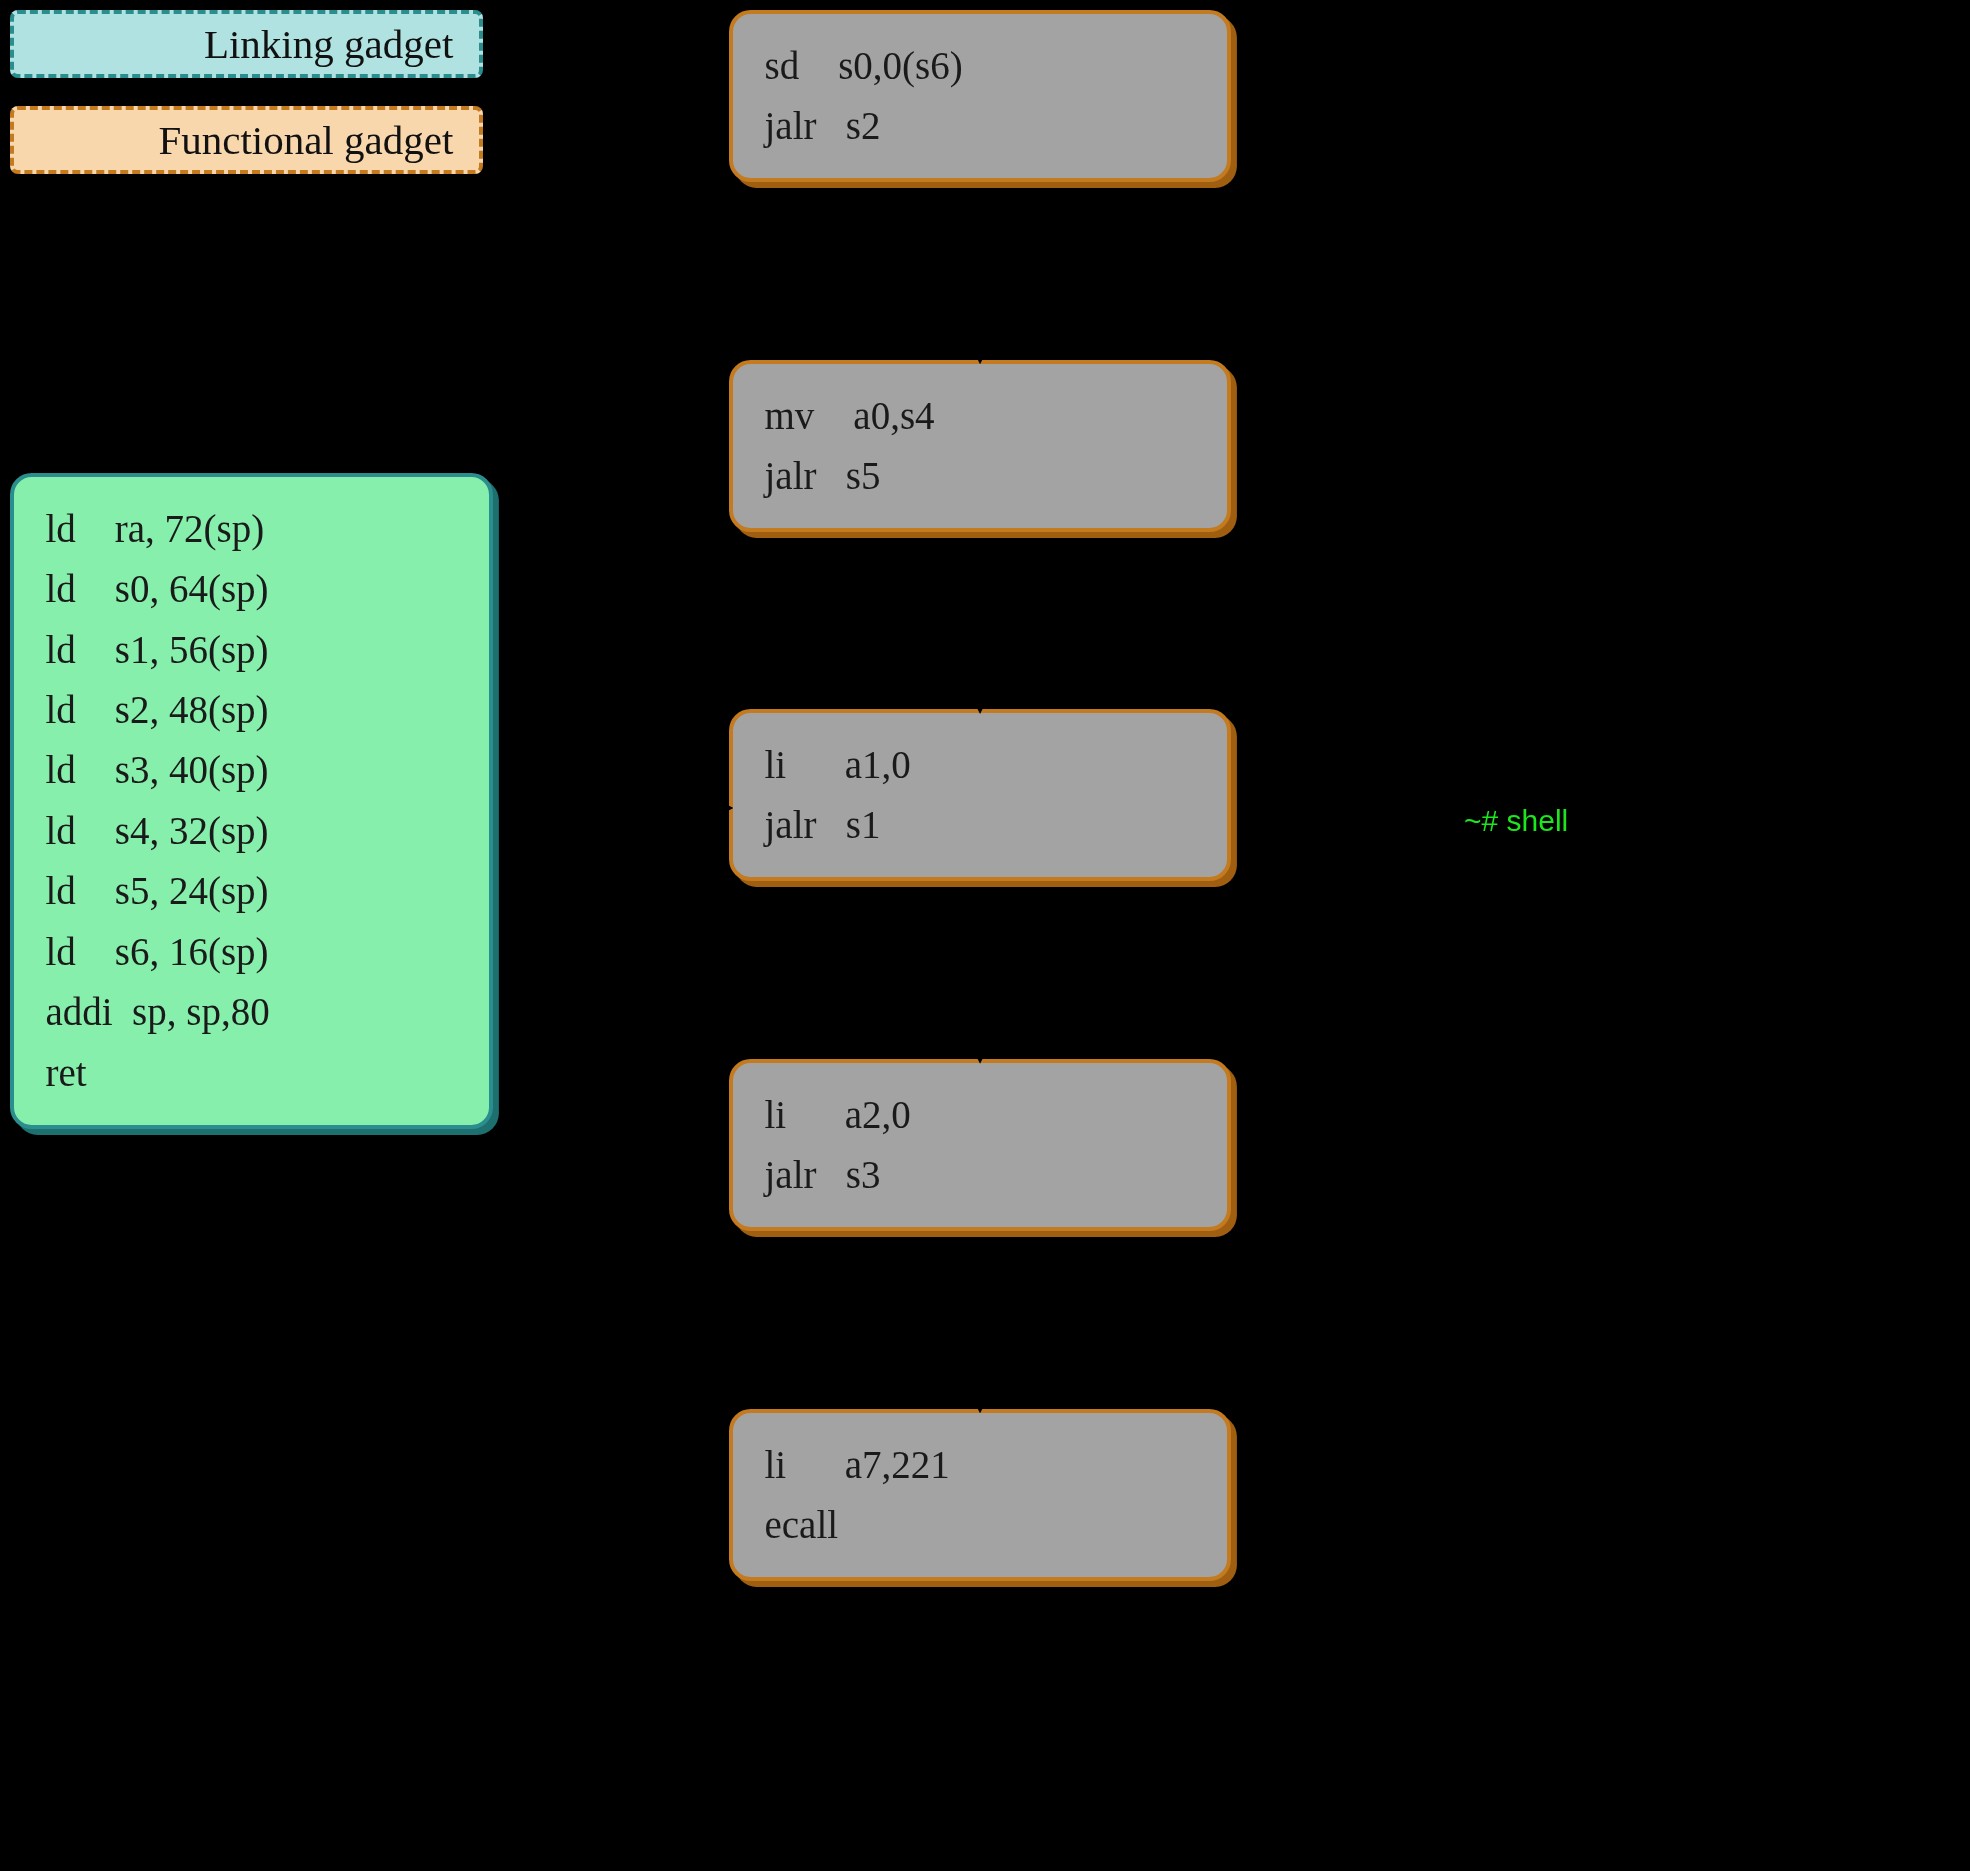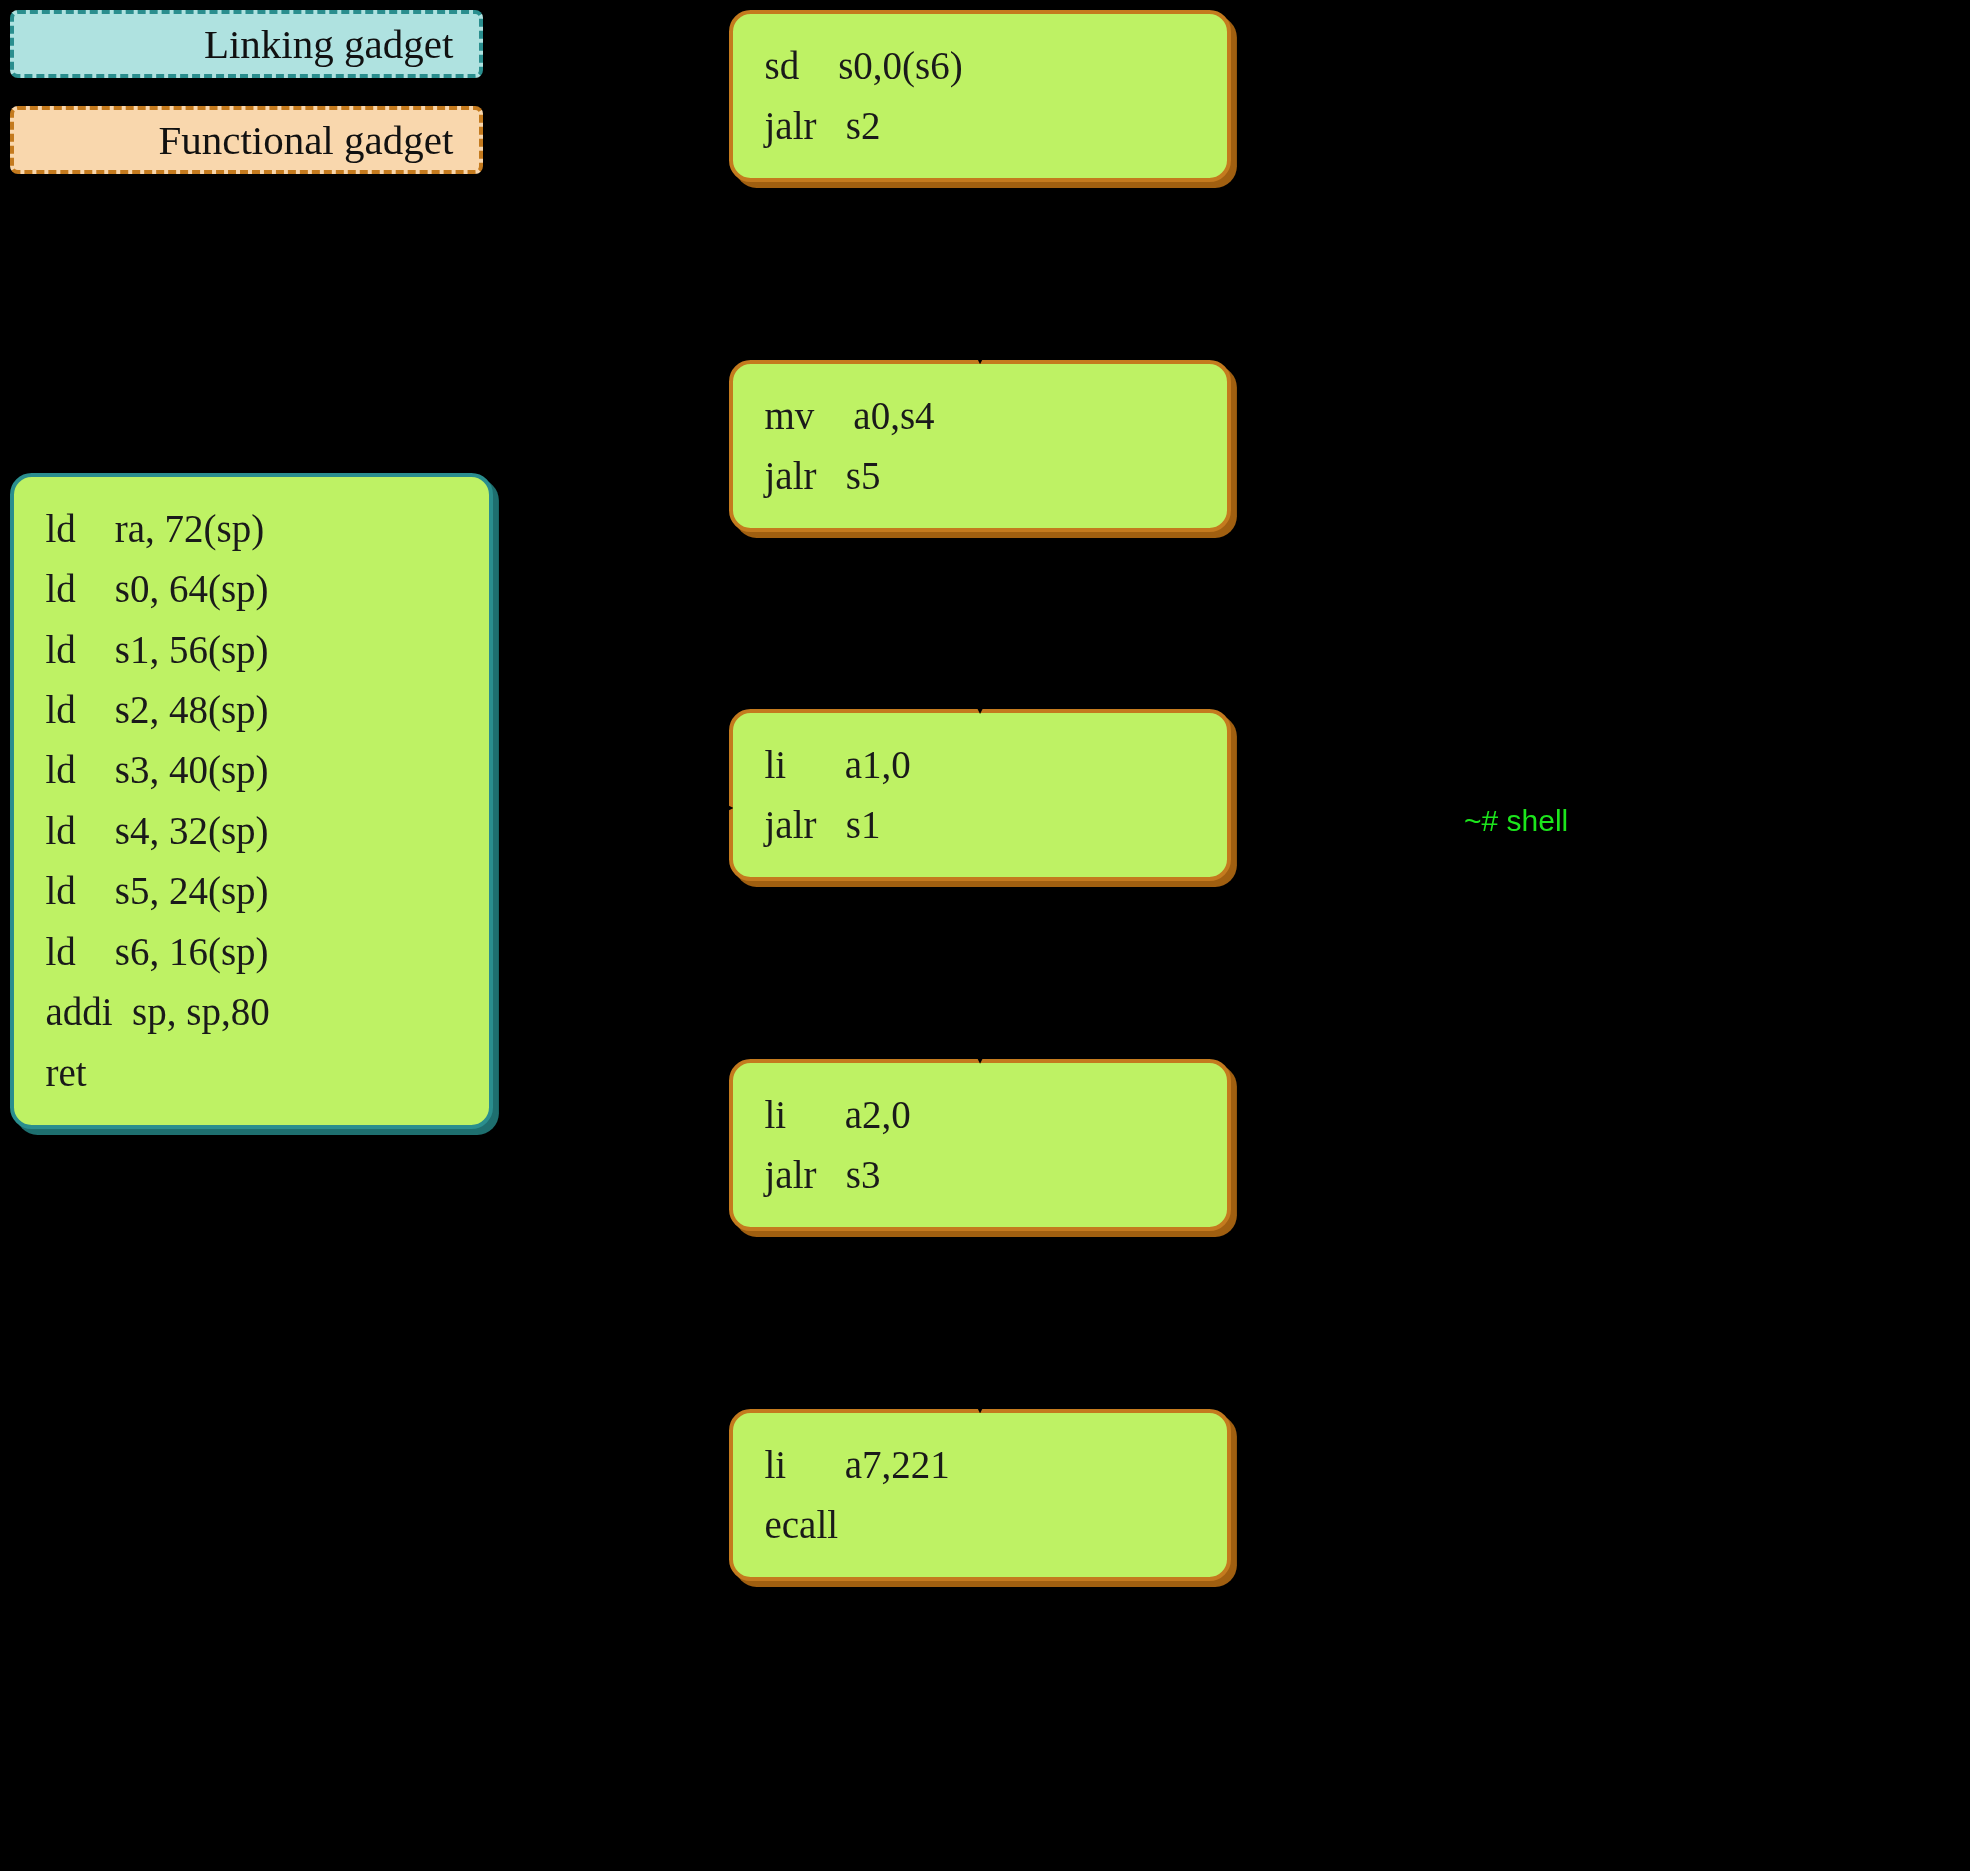--- a/index.html
+++ b/index.html
@@ -16,27 +16,27 @@
   }
   .box {
     position: absolute;
     border-radius: 21.7px;
     padding: 21.7px 31.5px;
     font-size: 39px;
     line-height: 1.55;
     white-space: pre;
   }
   .linking {
-    background: #bef264;
+    background: #86efac;
     border: 4.9px solid #2a8e8e;
     box-shadow: 5.9px 5.9px 0 #1e6f6f;
     color: #1a1a1a;
   }
   .functional {
-    background: #bef264;
+    background: #a3a3a3;
     border: 4.9px solid #c47a1e;
     box-shadow: 5.9px 5.9px 0 #a05f10;
     color: #1a1a1a;
   }
   .legend-item {
     position: absolute;
     padding: 5.9px 25.6px;
     font-size: 41px;
     border-radius: 7.9px;
     text-align: right;

